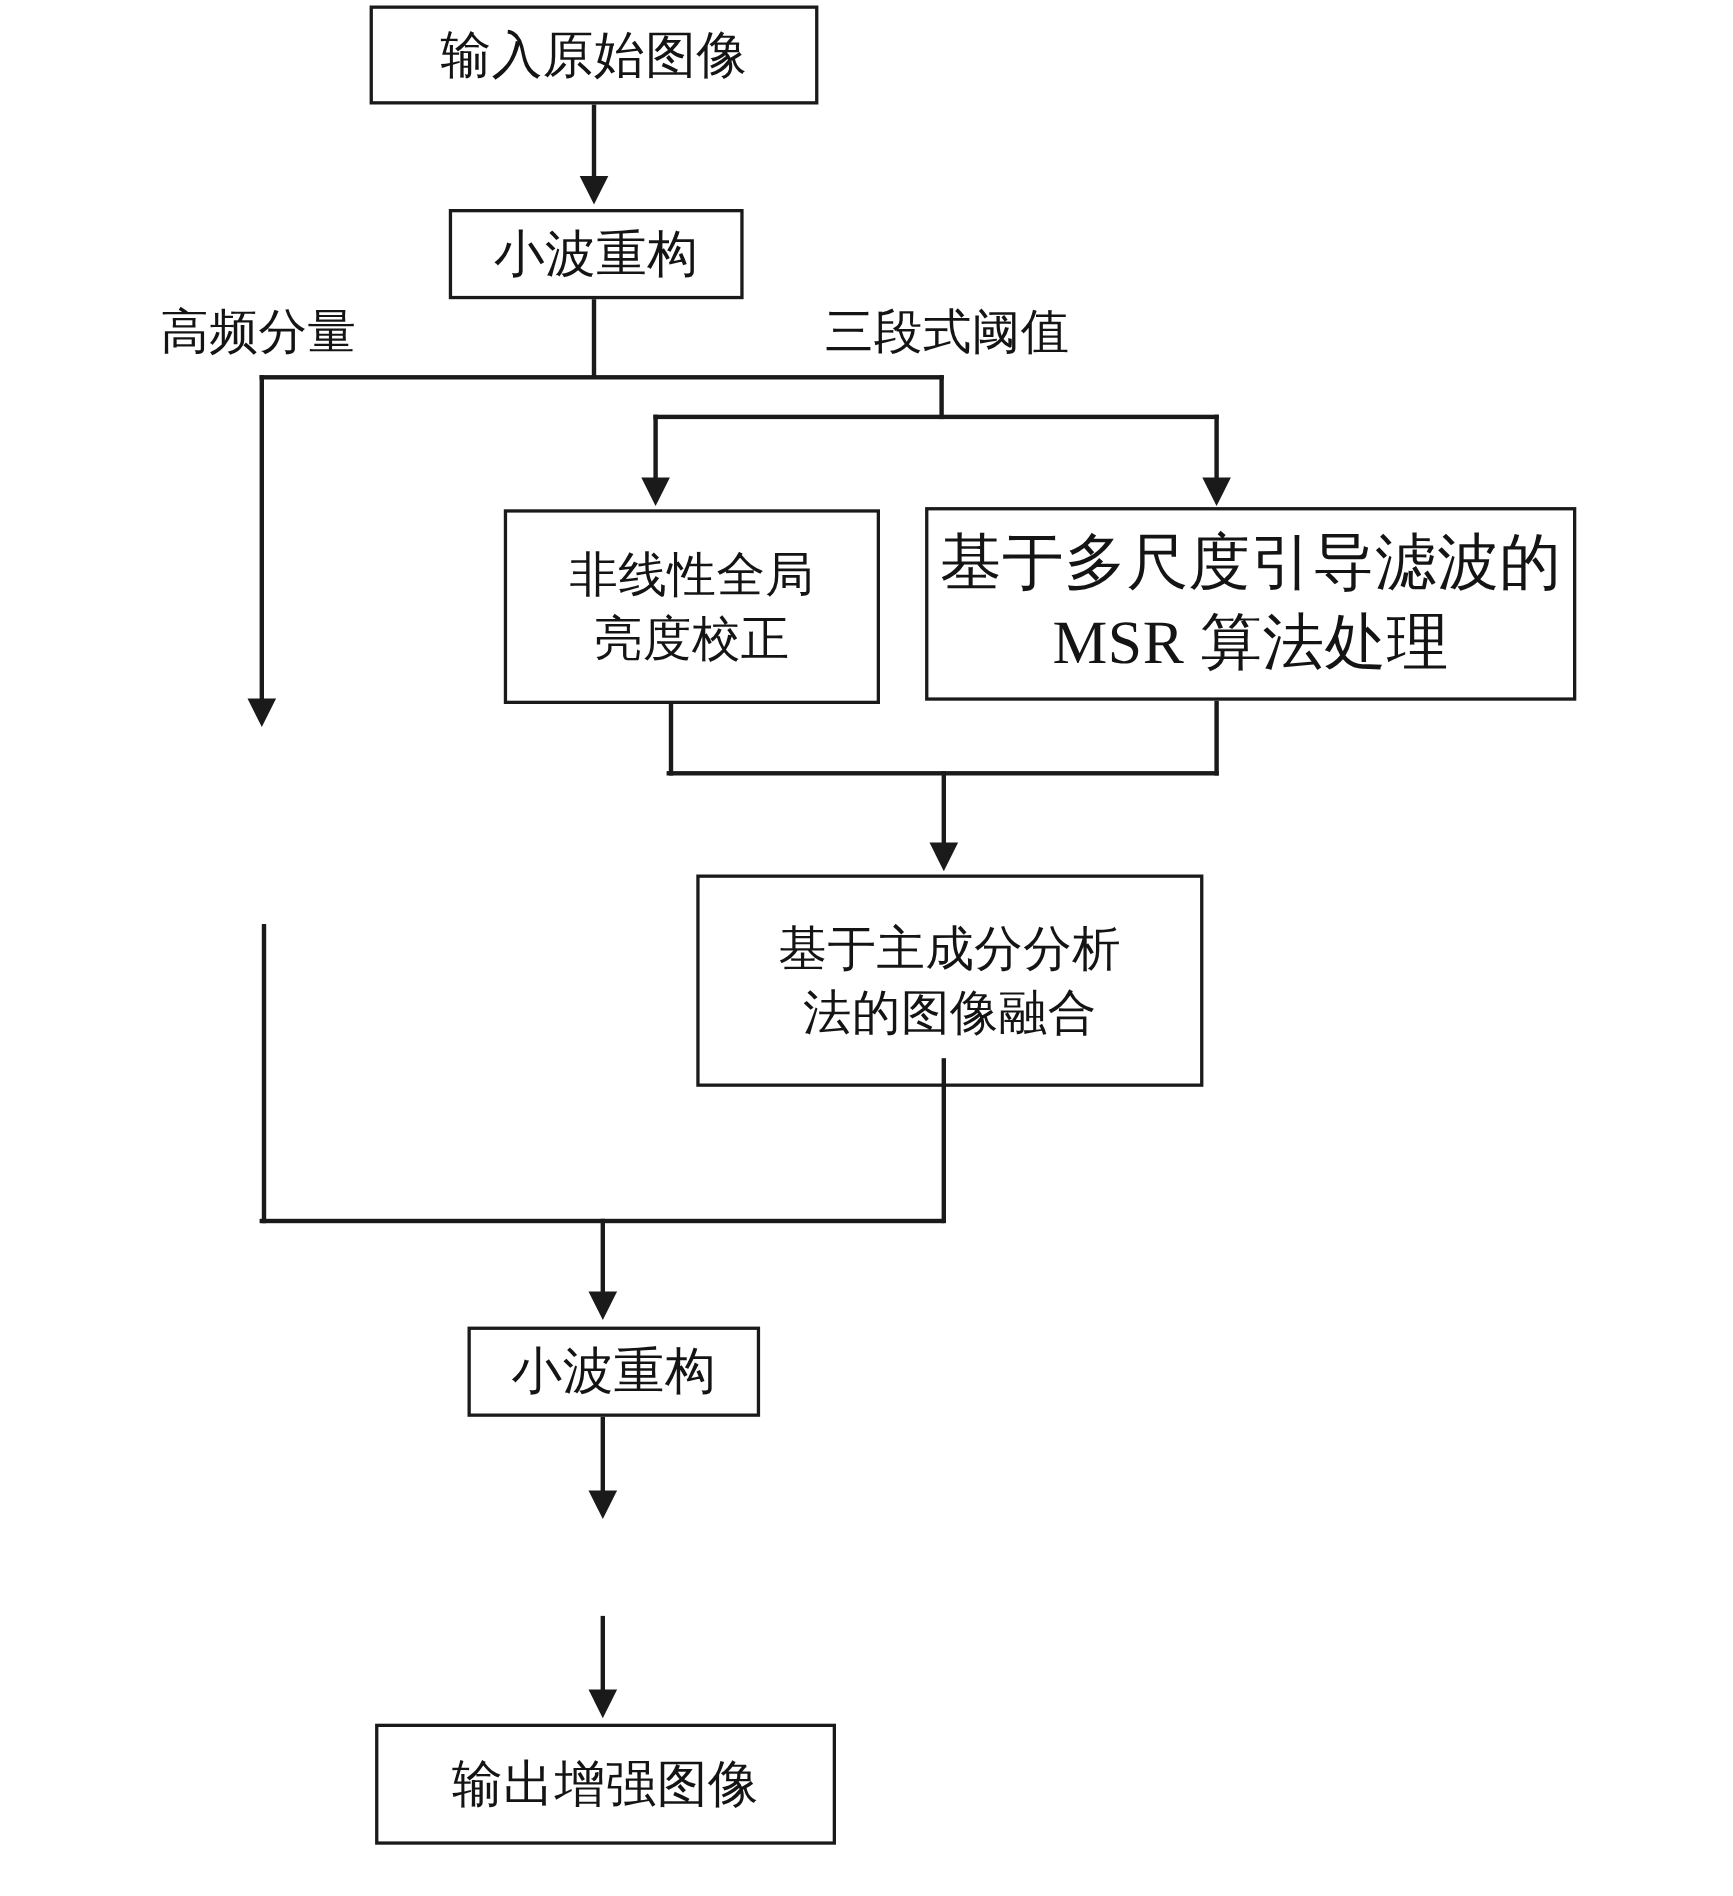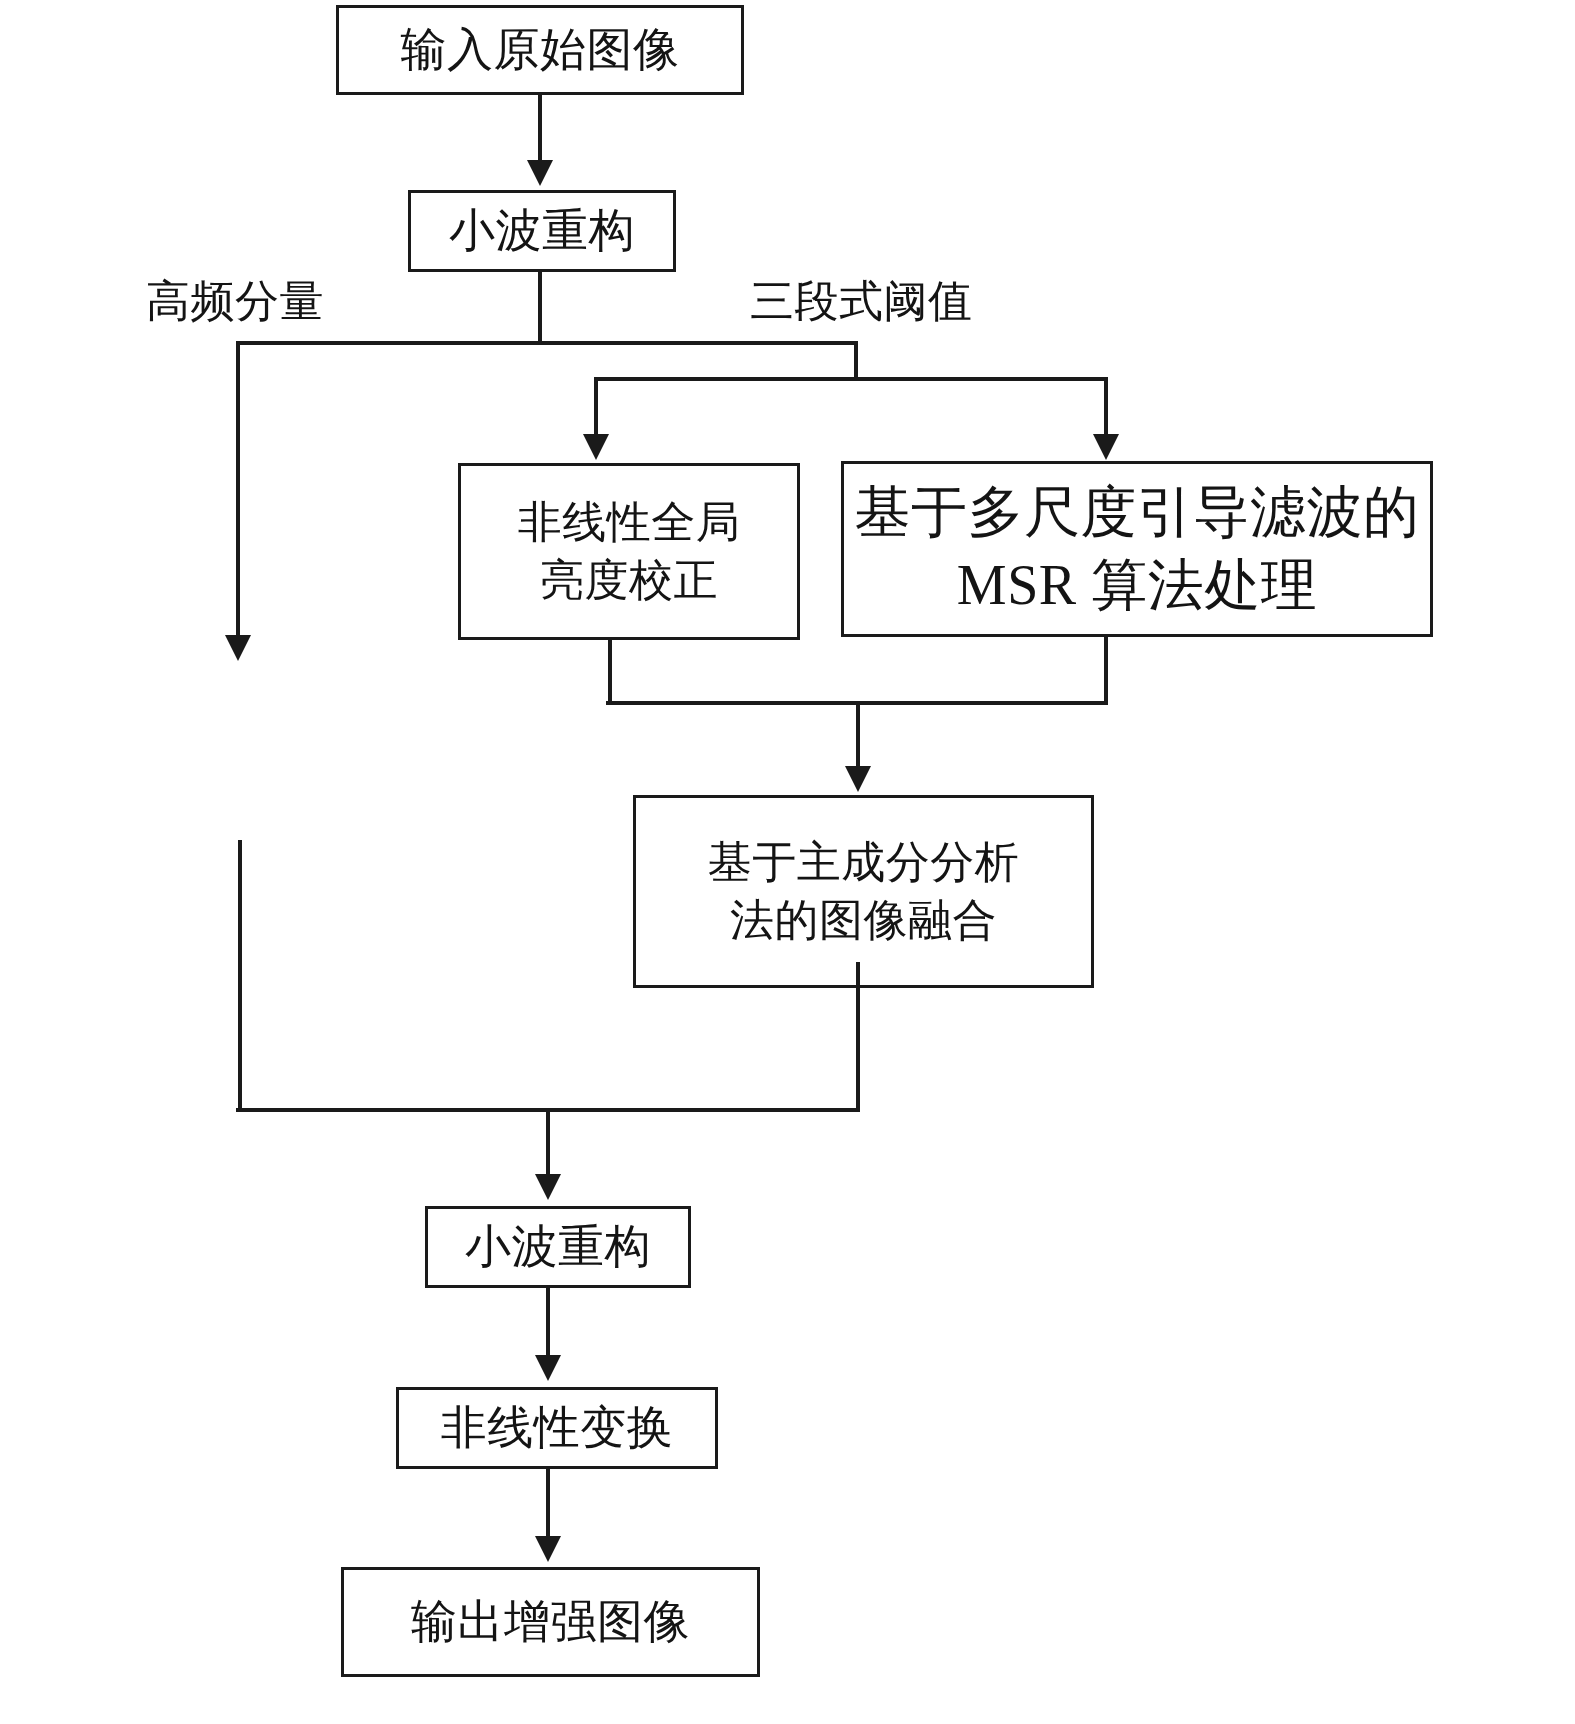--- a/index.html
+++ b/index.html
@@ -105,20 +105,19 @@
   <div class="conn v" style="left:808px; top:962px; height:150px;"></div>
   <div class="conn h" style="left:188px; top:1108px; width:622px;"></div>
   <div class="conn v" style="left:498px; top:1108px; height:72px;"></div>
   <div class="arrowhead" style="left:487px; top:1174px;"></div>
 
   <div class="node" style="left:377px; top:1206px; width:266px; height:82px; font-size:46px;">小波重构</div>
 
   <div class="conn v" style="left:498px; top:1288px; height:73px;"></div>
   <div class="arrowhead" style="left:487px; top:1355px;"></div>
 
-  <div class="node" style="left:348px; top:1387px; width:322px; height:82px; font-size:46px;">非线性变换</div>
 
   <div class="conn v" style="left:498px; top:1469px; height:73px;"></div>
   <div class="arrowhead" style="left:487px; top:1536px;"></div>
 
   <div class="node" style="left:293px; top:1567px; width:419px; height:110px; font-size:46px;">输出增强图像</div>
 
 </div>
 
 </body></html>

